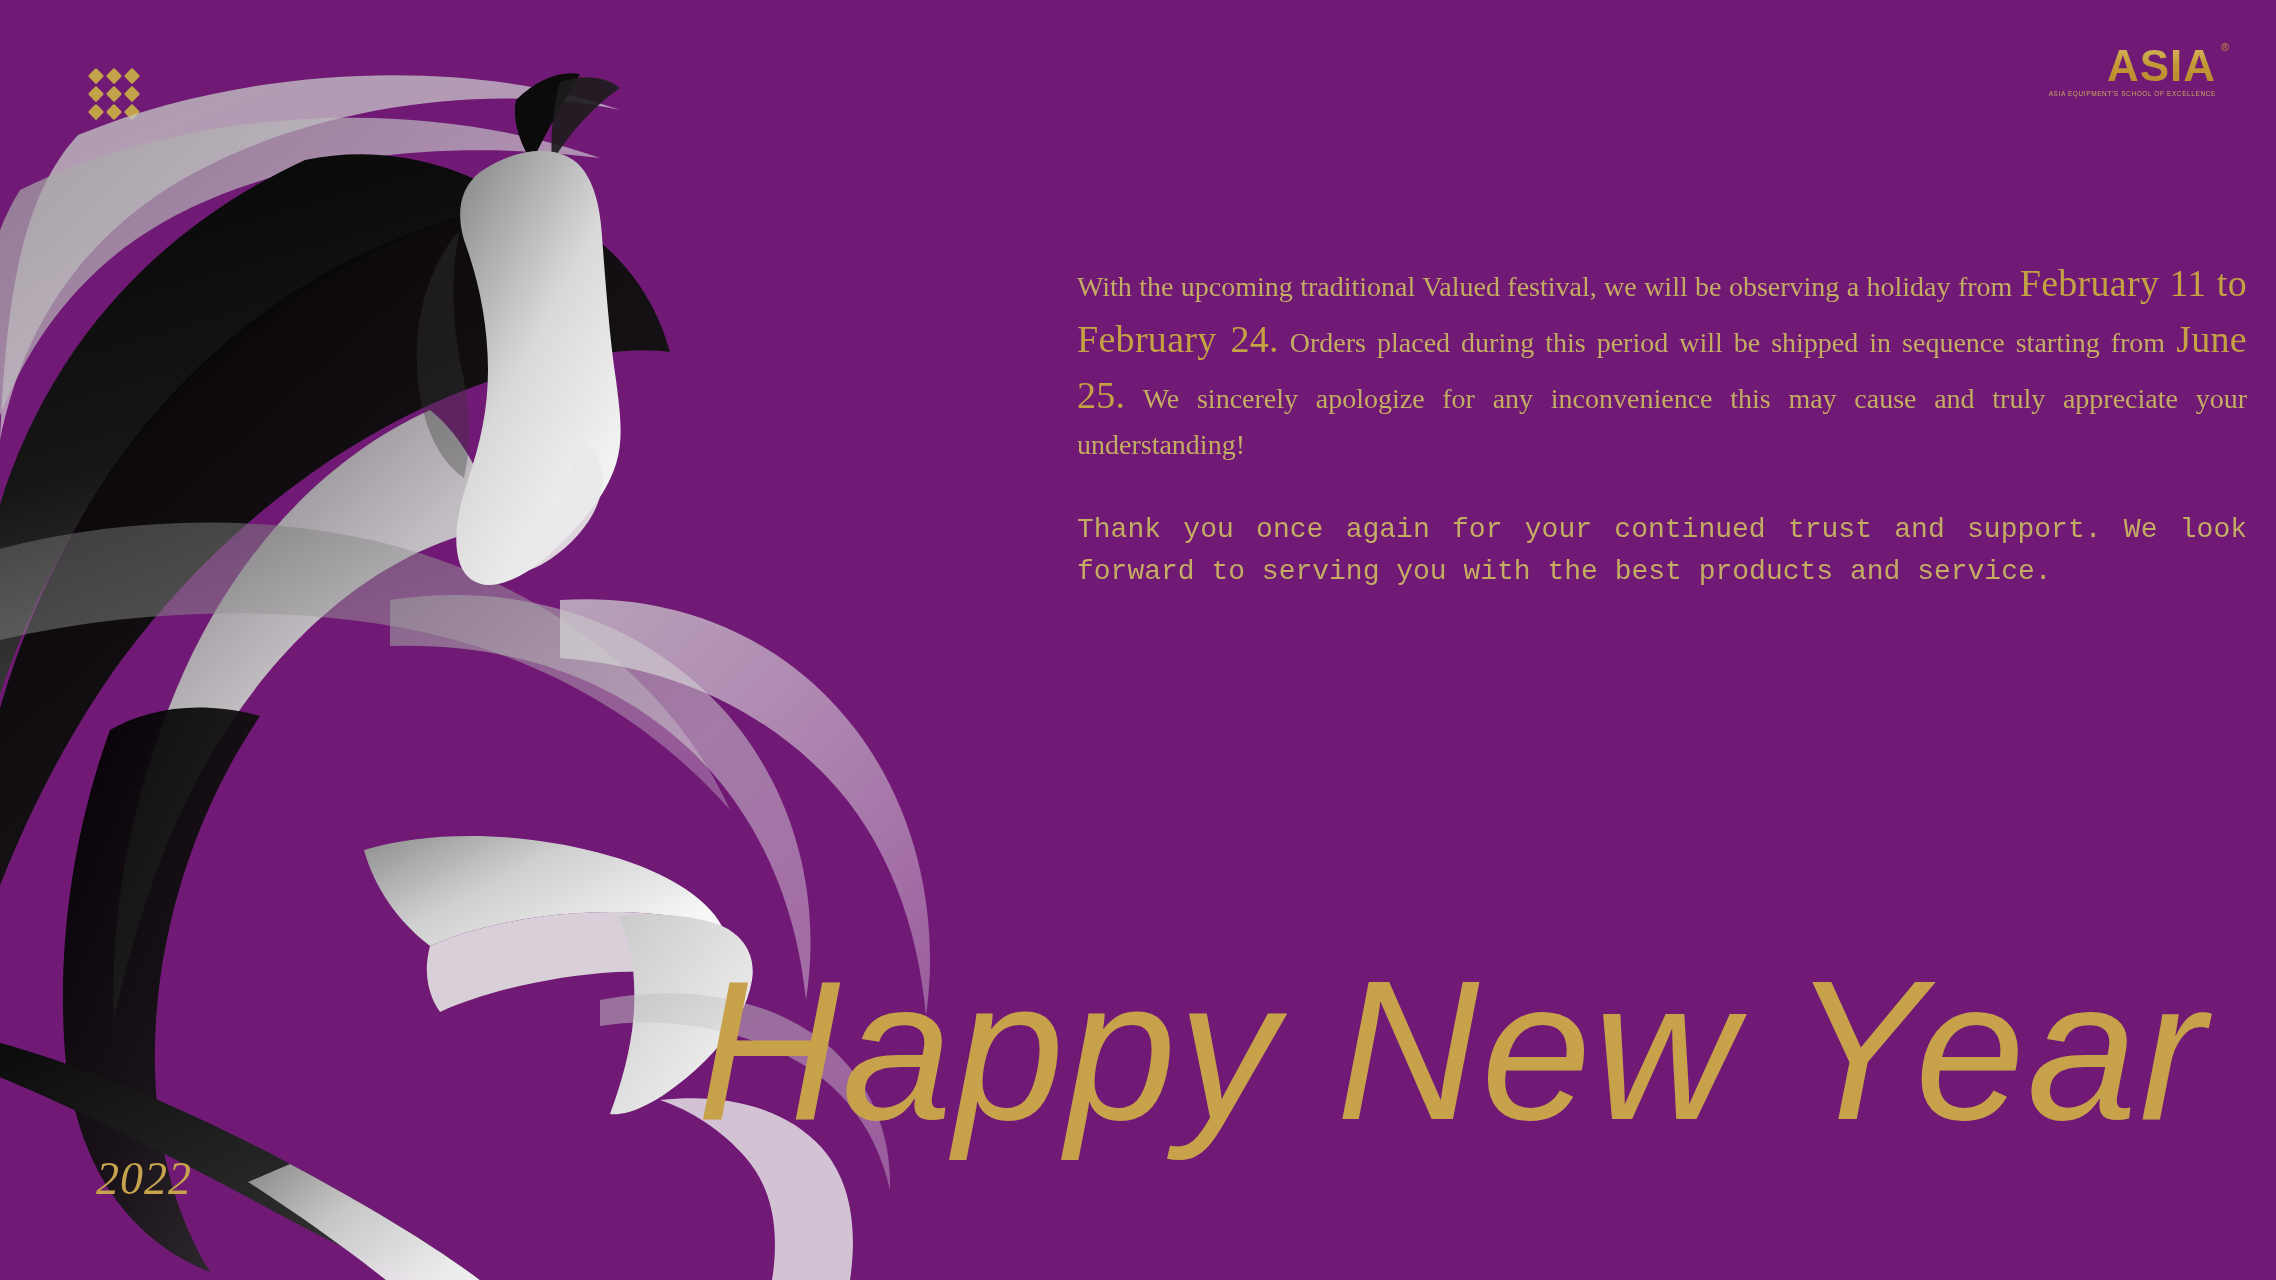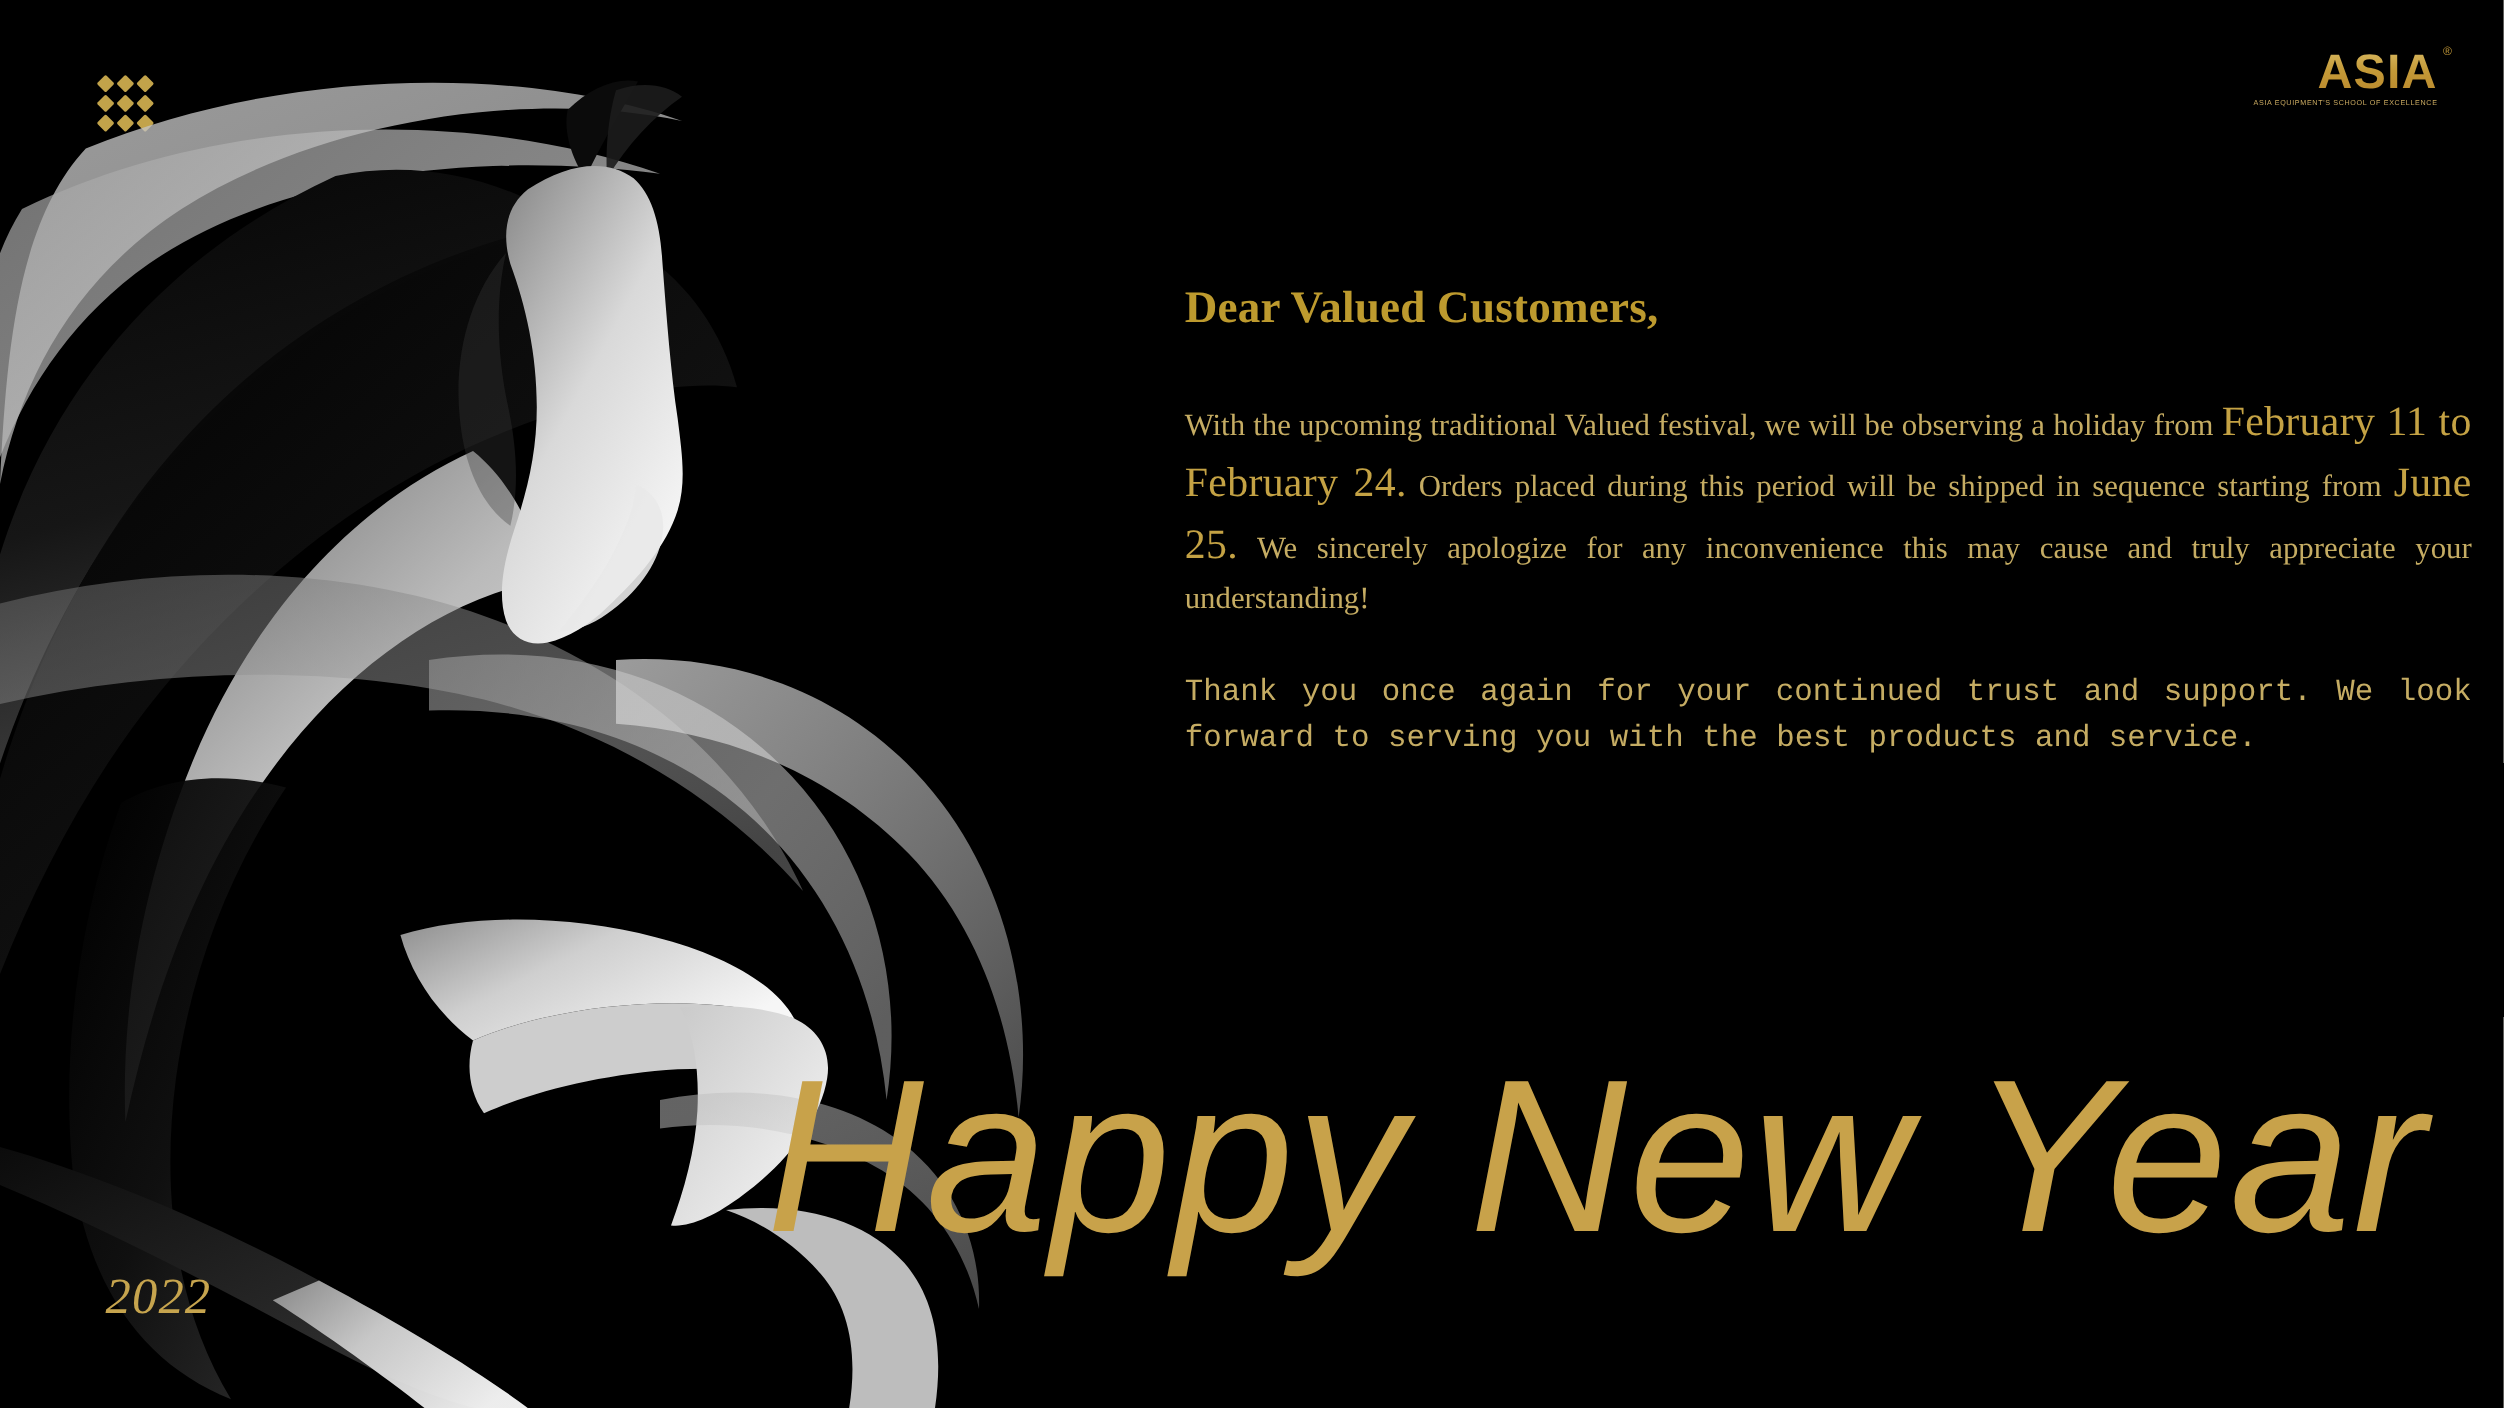--- a/index.html
+++ b/index.html
@@ -13,21 +13,21 @@
 
   body {
     background:#F7F7F1;
     font-family:"Liberation Serif", serif;
   }
 
   .card {
     position:relative;
     width:2276px;
     height:1280px;
-    background:#000000;
+    background:#701a75;
     overflow:hidden;
   }
 
   
   .ornament {
     position:absolute;
     left:88px;
     top:68px;
     width:52px;
     height:52px;
@@ -302,21 +302,20 @@
                C 396 1216 344 1178 288 1142 Z" fill="url(#gLeg)" opacity="0.95"></path>
 
       <path d="M 640 960 C 720 944 800 956 856 996 C 906 1032 932 1088 930 1150
                C 918 1096 888 1052 842 1024 C 782 988 706 976 640 986 Z" fill="url(#gRibbonB)" opacity="0.65"></path>
       <path d="M 700 1060 C 770 1052 828 1070 862 1108 C 890 1140 898 1186 890 1240
                L 812 1240 C 820 1190 812 1148 786 1118 C 762 1090 730 1070 700 1060 Z" fill="#ececec" opacity="0.8"></path>
     </svg>
   </div>
 
   <div class="message">
-    <div class="msg-heading">Dear Valued Customers,</div>
 
     <div class="para p1">
       <span>With the upcoming traditional Valued festival, we will be observing a holiday from </span><span class="big">February 11 to February 24.</span><span> Orders placed during this period will be shipped in sequence starting from </span><span class="big">June 25.</span>
       <span>We sincerely apologize for any inconvenience this may cause and truly appreciate your understanding!</span>
     </div>
 
     <div class="spacer"></div>
 
     <div class="para p2">Thank you once again for your continued trust and support. We look forward to serving you with the best products and service.</div>
   </div>

